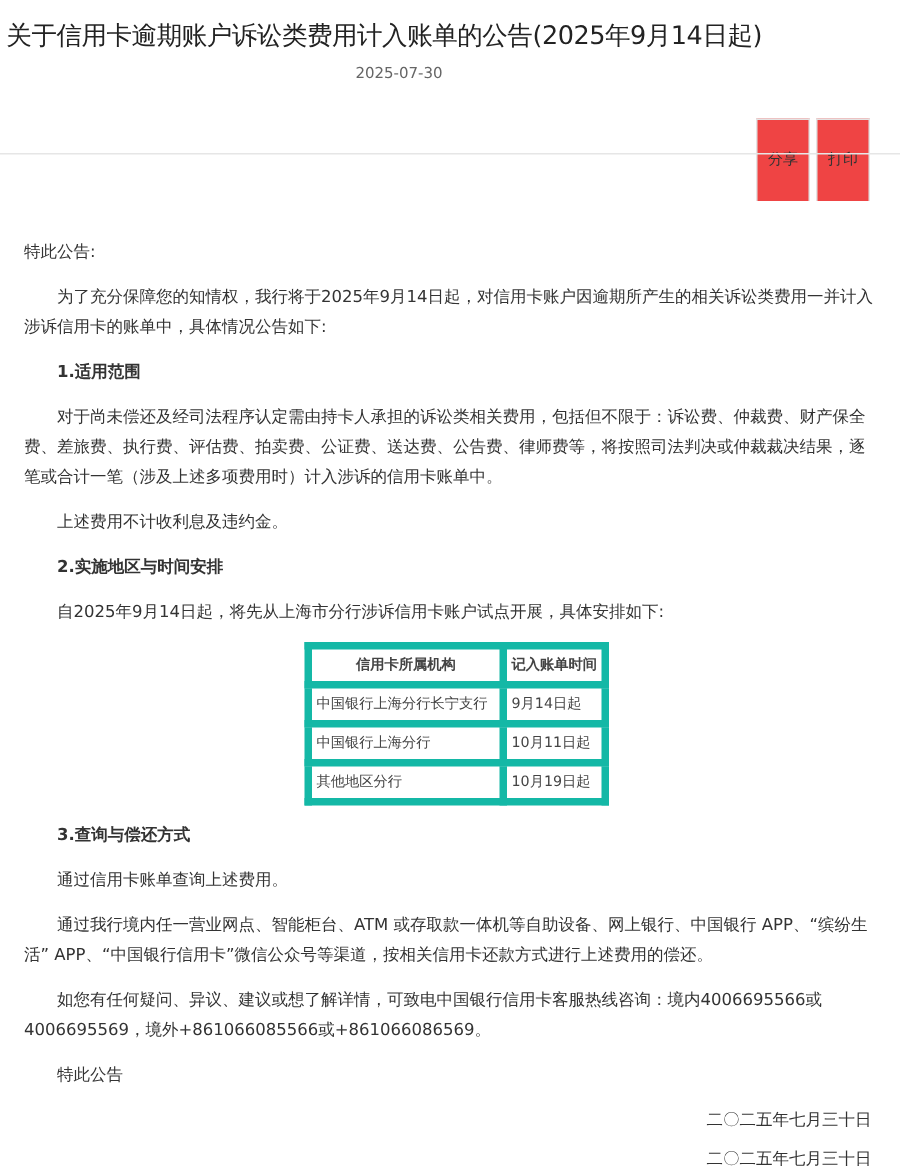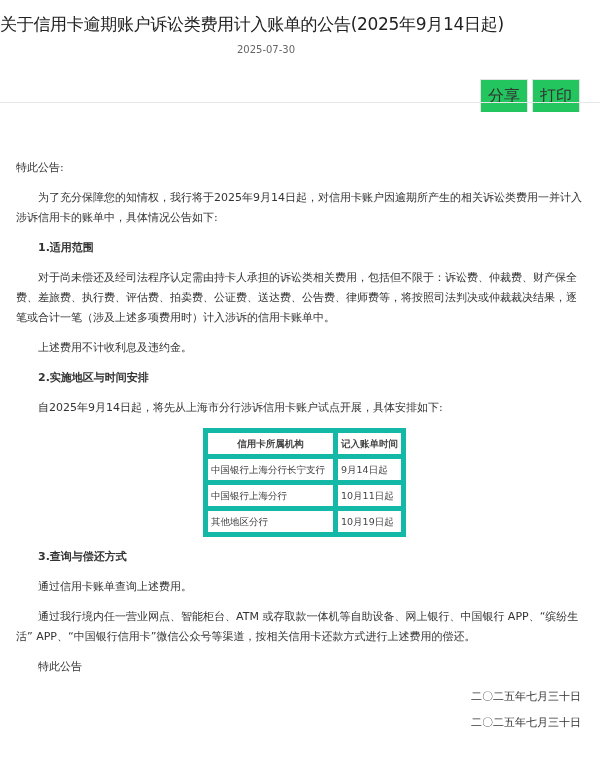--- a/index.html
+++ b/index.html
@@ -1,24 +1,24 @@
 <!DOCTYPE html>
 <html><head>
 <meta charset="utf-8">
 <style>
   html, body { margin: 0; padding: 0; background: #ffffff; }
   body { width: 600px; height: 784px; overflow: hidden; position: relative;
          font-family: "DejaVu Sans", "Liberation Sans", sans-serif; color: #333333; }
-  .title { position: absolute; top: 12px; left: 0; width: 508px; text-align: left;
+  .title { position: absolute; top: 12px; left: 0; width: 508px; text-align: right;
            font-size: 17px; color: #222222; line-height: 24px; letter-spacing: -0.3px; }
   .date { position: absolute; top: 43px; left: 0; width: 532px; text-align: center;
           font-size: 10px; color: #666666; line-height: 14px; }
   .actions { position: absolute; top: 79px; right: 20px; display: flex; gap: 4px; }
-  .action-btn { border: 1px solid #e3e3e3; border-bottom: none; background: #22c55e;
-                font-size: 16px; color: #333; height: 22px; line-height: 22px; padding: 5px 7px;
+  .action-btn { border: 1px solid #e3e3e3; border-bottom: none; background: #ef4444;
+                font-size: 10px; color: #333; height: 22px; line-height: 22px; padding: 16px 7px;
                 cursor: pointer; }
   .separator { position: absolute; top: 102px; left: 0; width: 600px; height: 1px; background: #e6e6e6; }
   .content { position: absolute; top: 158px; left: 16px; width: 568px; font-size: 11px; line-height: 20px; color: #333; }
   .content p { margin: 0 0 10px 0; }
   .indent { text-indent: 22px; }
   .section-head { font-weight: bold; padding-left: 22px; color: #333; }
   .tbl-wrap { display: flex; justify-content: flex-start; padding-left: 187px; margin-bottom: 10px; }
   table { border-collapse: collapse; font-size: 9.5px; line-height: 15px; border: 2px solid #555; }
   td, th { border: 5px solid #14b8a6; padding: 3px 3px; text-align: left; white-space: nowrap; color: #444; }
   th { font-weight: bold; text-align: center; }
@@ -68,19 +68,20 @@
         <td>其他地区分行</td>
         <td>10月19日起</td>
       </tr>
     </tbody>
       </table>
   </div>
 
   <p class="section-head">3.查询与偿还方式</p>
   <p class="indent">通过信用卡账单查询上述费用。</p>
   <p class="indent">通过我行境内任一营业网点、智能柜台、ATM 或存取款一体机等自助设备、网上银行、中国银行 APP、“缤纷生活” APP、“中国银行信用卡”微信公众号等渠道，按相关信用卡还款方式进行上述费用的偿还。</p>
+  <p class="indent">如您有任何疑问、异议、建议或想了解详情，可致电中国银行信用卡客服热线咨询：境内4006695566或4006695569，境外+861066085566或+861066086569。</p>
   <p class="indent">特此公告</p>
 
   <div class="sig">
     <p>二〇二五年七月三十日</p>
     <p>二〇二五年七月三十日</p>
   </div>
 </div>
 
 </body></html>

